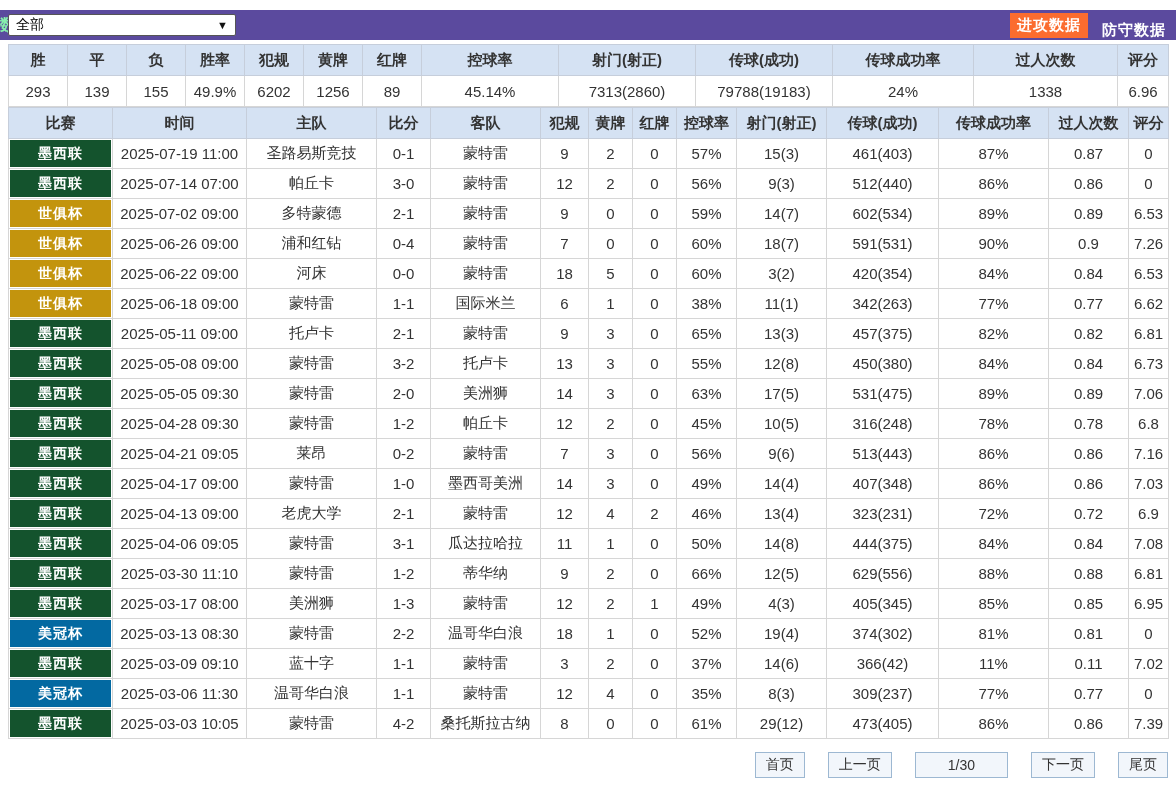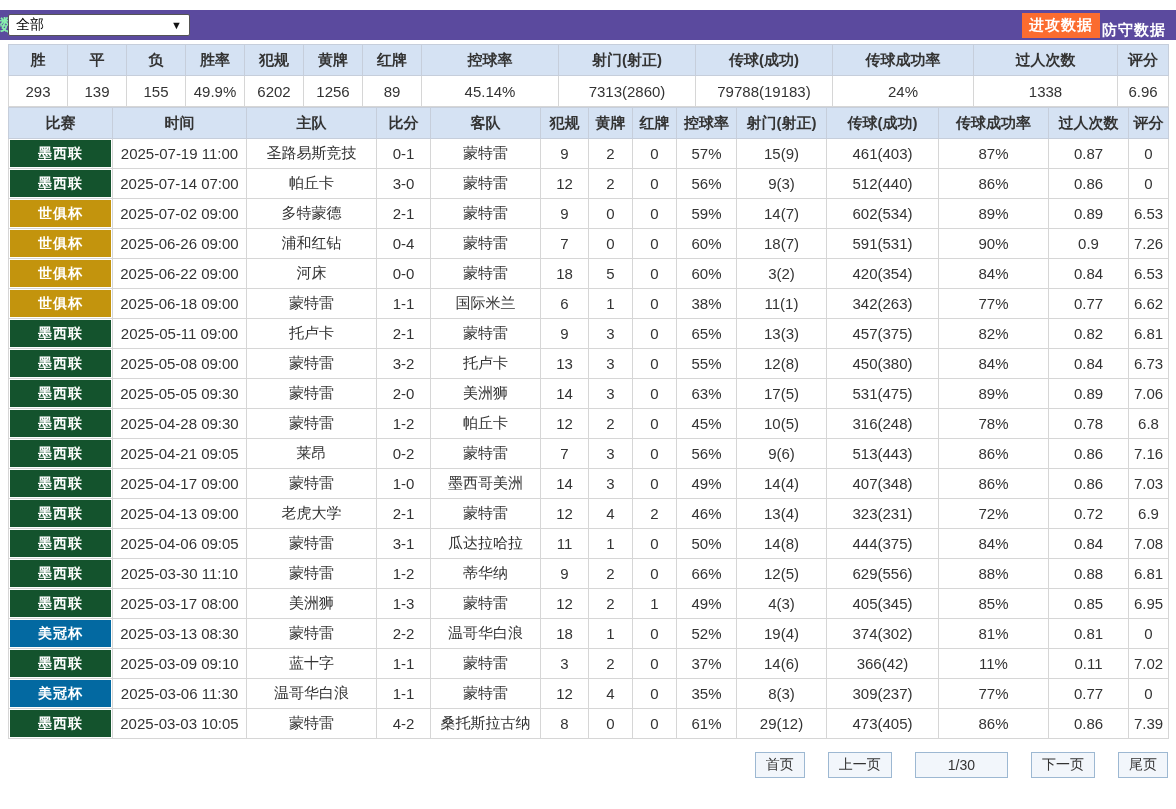--- a/index.html
+++ b/index.html
@@ -8,30 +8,30 @@
     width:1176px; height:809px; overflow:hidden;
     font-family:"Liberation Sans","DejaVu Sans",sans-serif;
     color:#333;
   }
   
   .topbar {
     margin-top:10px; height:30px; background:#5b4a9e;
     display:flex; align-items:center; padding:0 8px; position:relative;
   }
   .select-box {
-    width:182px; height:22px; background:#fff; border:1px solid #555;
+    width:228px; height:22px; background:#fff; border:1px solid #555;
     border-radius:2px; display:flex; align-items:center; justify-content:space-between;
     padding:8px 7px; font-size:14px; color:#000; cursor:pointer; z-index:2;
   }
   .select-box .chev { font-size:11px; color:#111; }
   .topbar-title {
     position:absolute; left:0; right:0; text-align:left;
     color:#86efac; font-weight:bold; font-size:16px; letter-spacing:1px;
   }
-  .topbar-buttons { margin-left:auto; display:flex; gap:0; z-index:2; align-items:center; }
+  .topbar-buttons { margin-left:auto; display:flex; gap:12px; z-index:2; align-items:center; }
   .btn-attack {
     background:#fb6c2f; color:#fff; font-weight:bold; font-size:15px;
     padding:3px 7px; cursor:pointer; letter-spacing:1px;
   }
   .btn-defense { color:#fff; font-weight:bold; font-size:15px; padding:3px 2px; cursor:pointer; letter-spacing:1px;margin-top:10px; }
 
   
   table { border-collapse:collapse; table-layout:fixed; width:1160px; margin:0 8px; }
   th {
     background:#d5e2f3; font-size:15px; font-weight:bold; color:#333;
@@ -171,21 +171,21 @@
           <div class="league-badge lg-green">墨西联</div>
         </td>
         <td>2025-07-19 11:00</td>
         <td>圣路易斯竞技</td>
         <td>0-1</td>
         <td>蒙特雷</td>
         <td>9</td>
         <td>2</td>
         <td>0</td>
         <td>57%</td>
-        <td>15(9)</td>
+        <td>15(3)</td>
         <td>461(403)</td>
         <td>87%</td>
         <td>0.87</td>
         <td>0</td>
       </tr>
       <tr>
         <td class="league-cell">
           <div class="league-badge lg-green">墨西联</div>
         </td>
         <td>2025-07-14 07:00</td>

